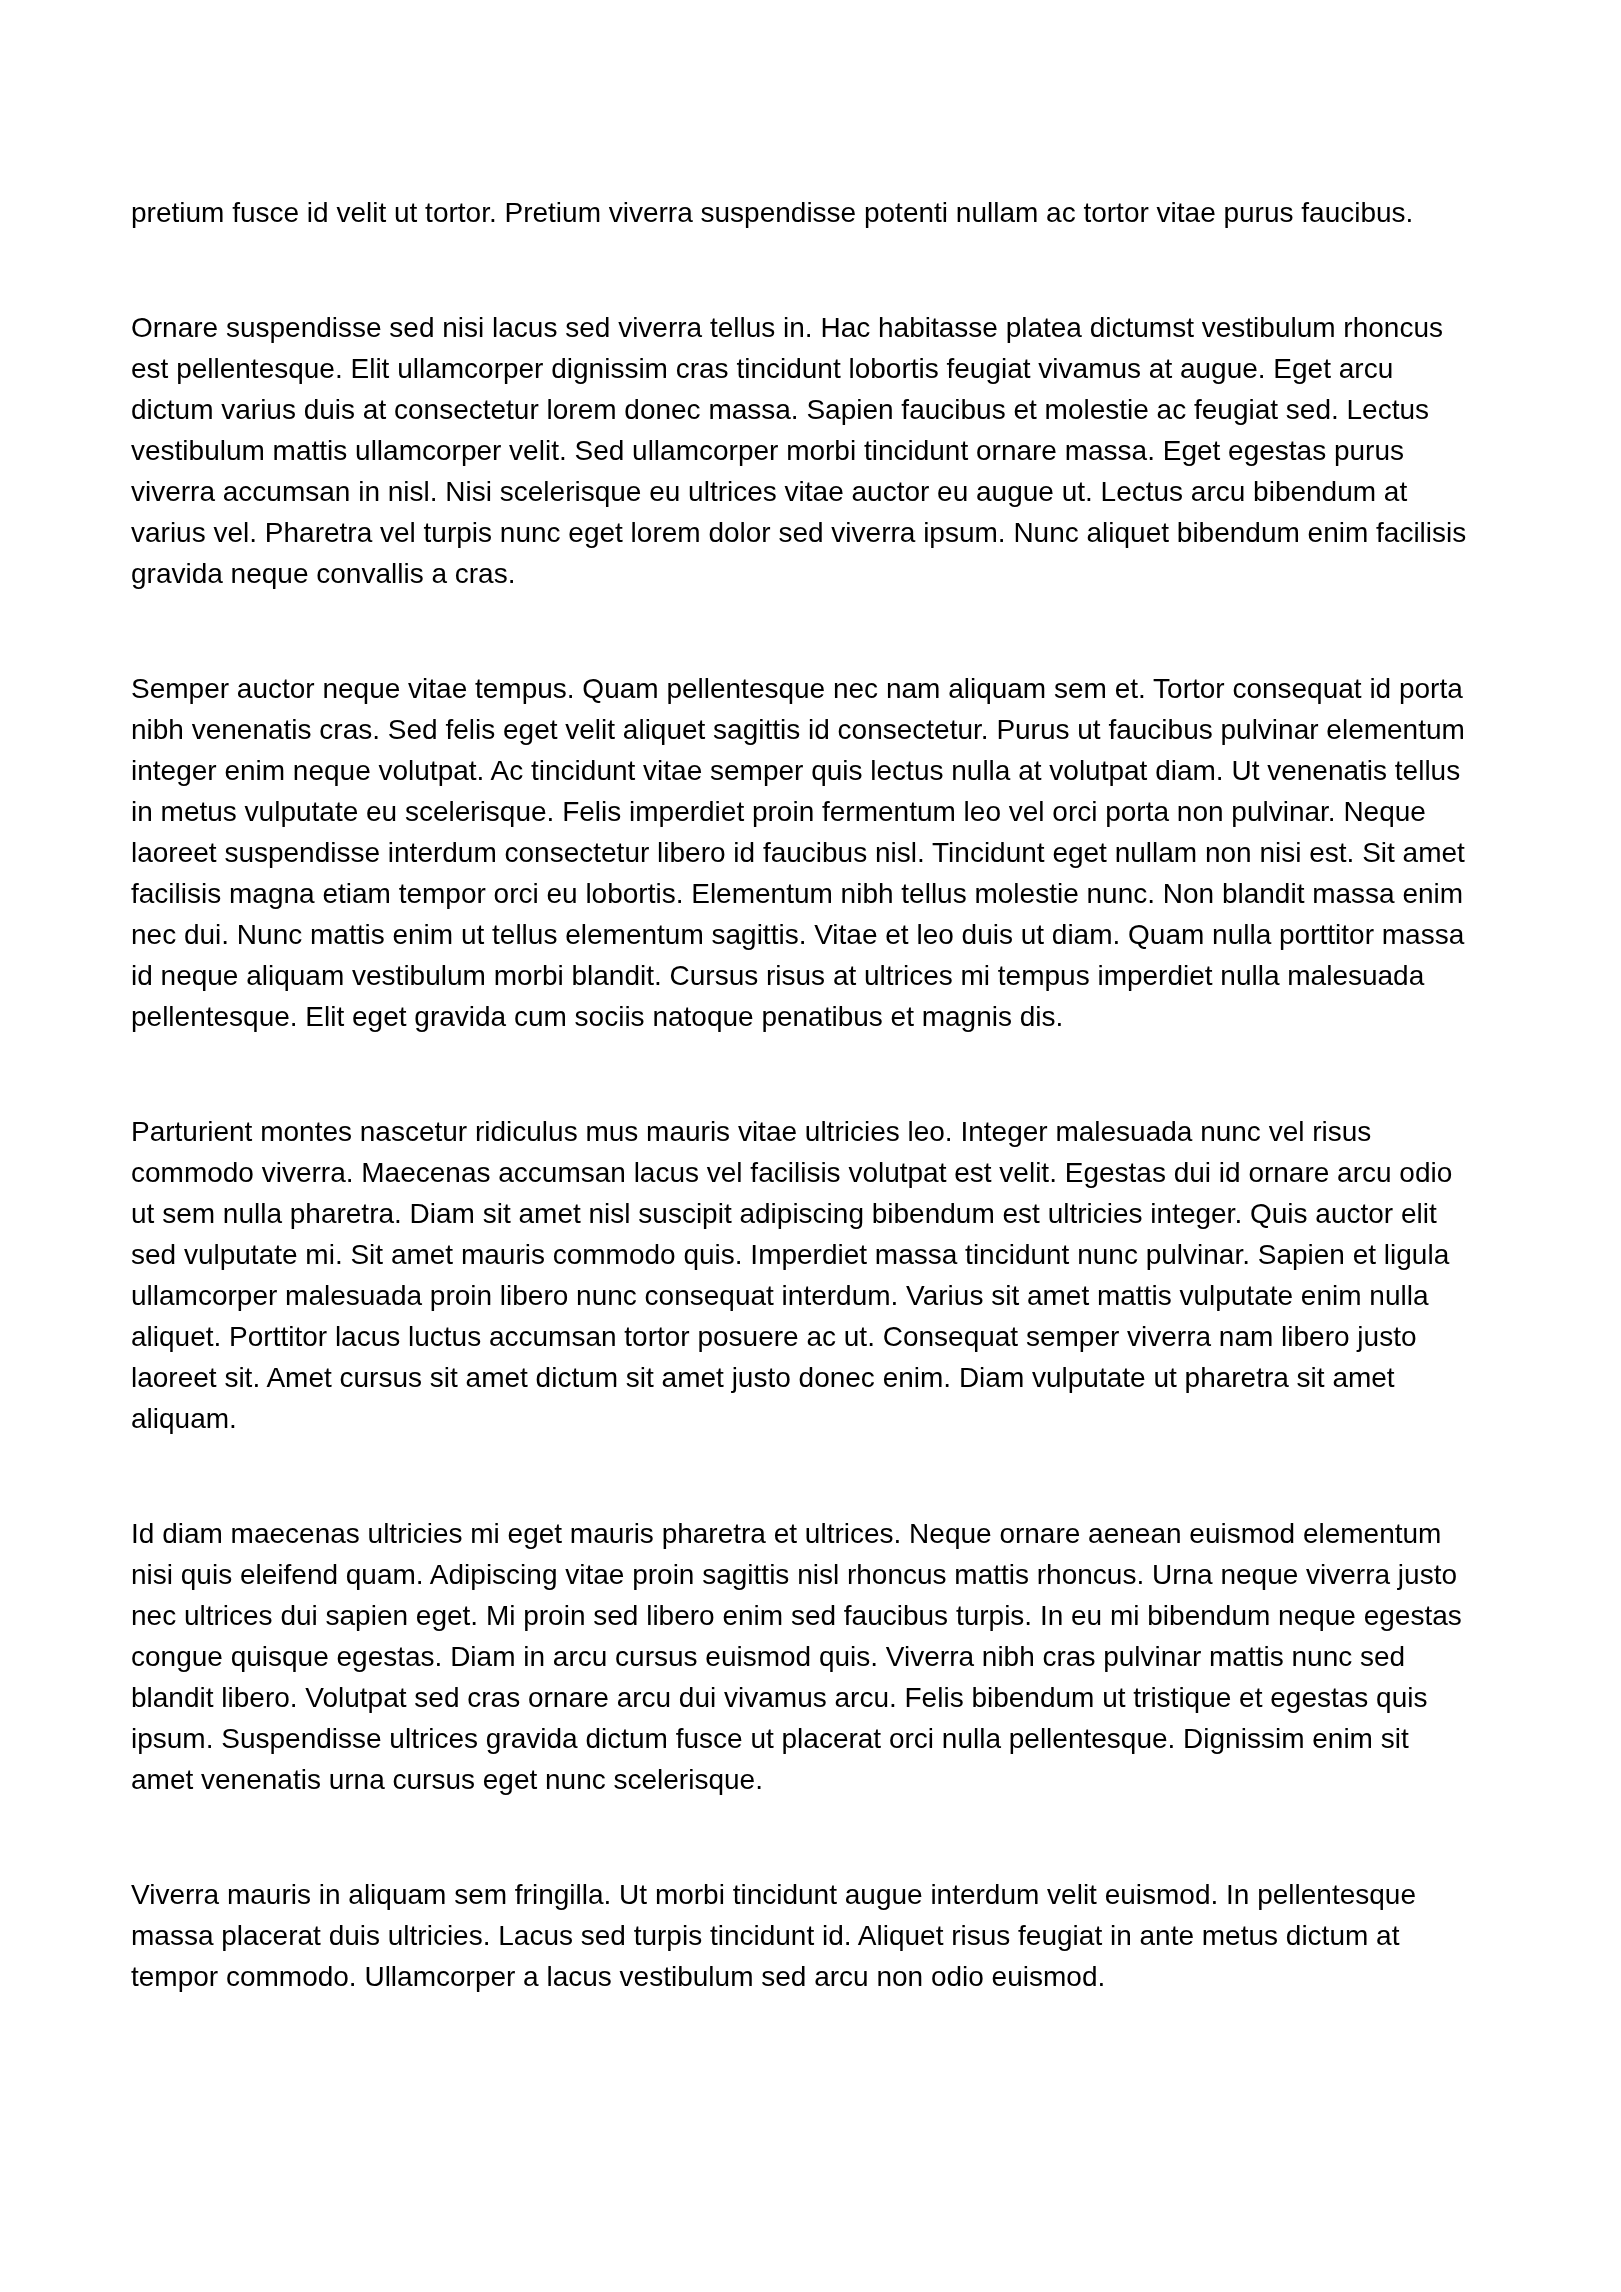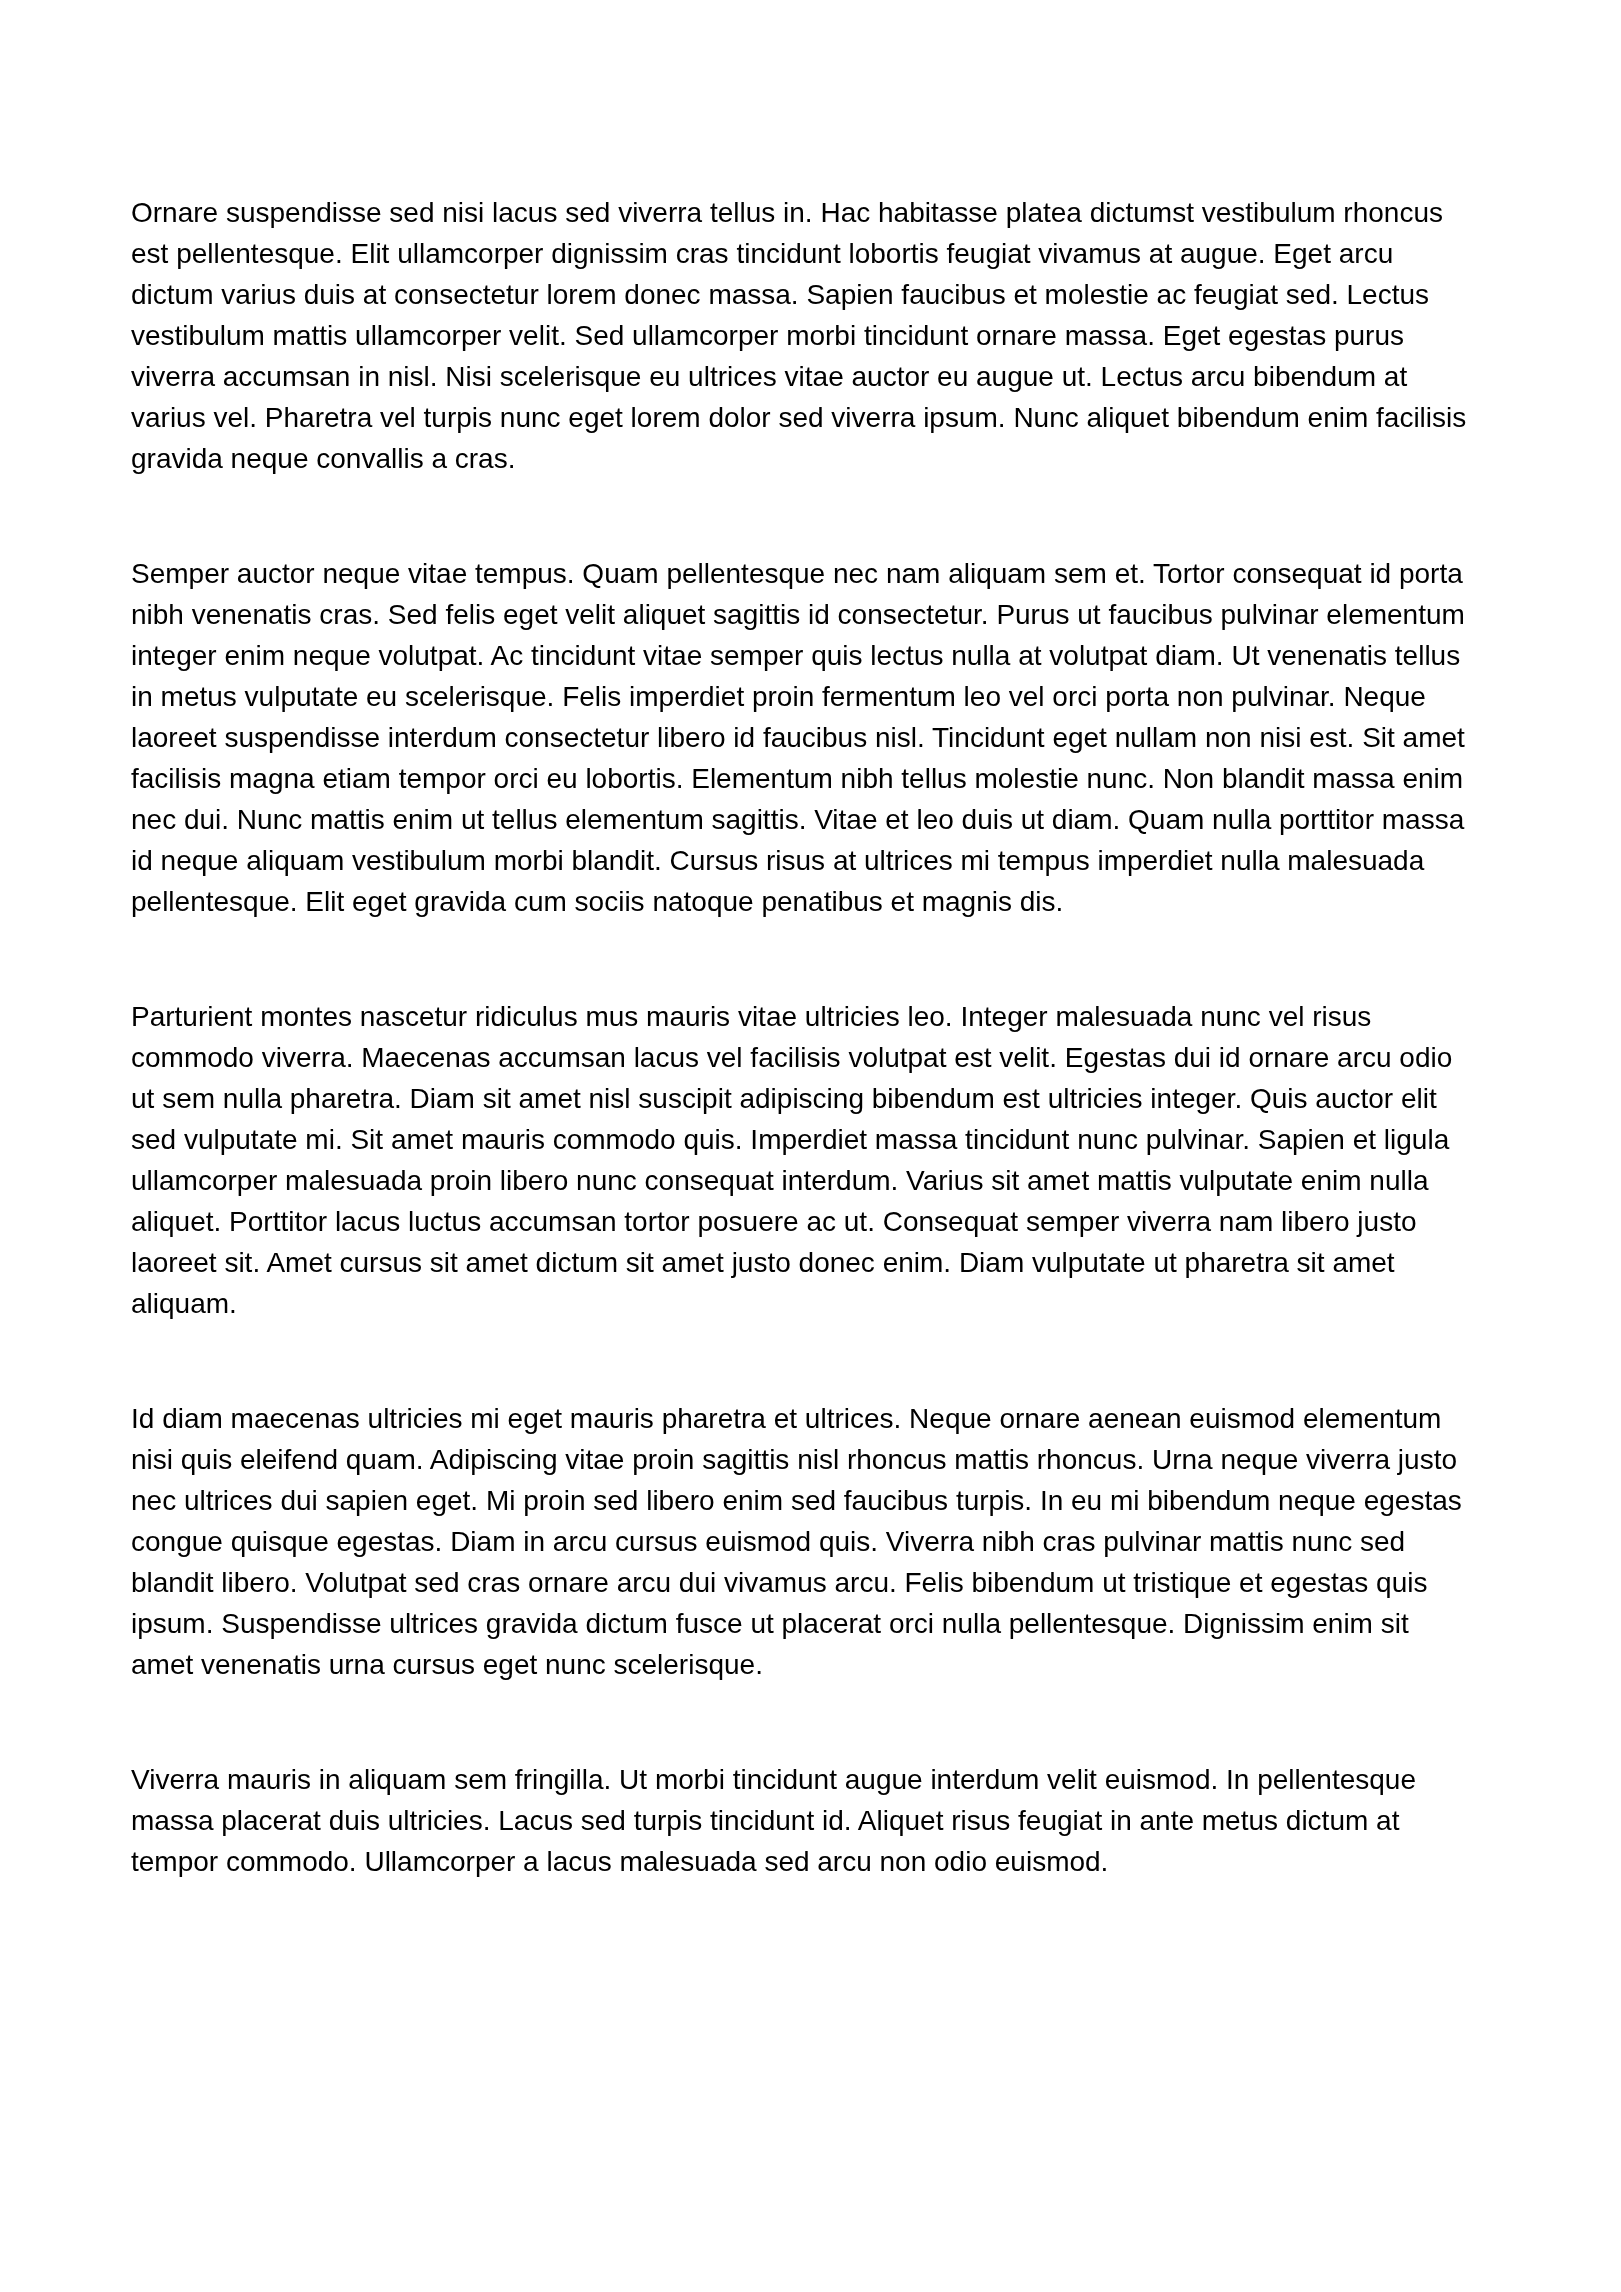--- a/index.html
+++ b/index.html
@@ -30,20 +30,21 @@
     letter-spacing: 0px;
     text-align: left;
     color: #000000;
   }
 </style>
 </head>
 <body>
 
 <div class="page">
   <div class="text-body">
+    <p>pretium fusce id velit ut tortor. Pretium viverra suspendisse potenti nullam ac tortor vitae purus faucibus.</p>
     <p>Ornare suspendisse sed nisi lacus sed viverra tellus in. Hac habitasse platea dictumst vestibulum rhoncus est pellentesque. Elit ullamcorper dignissim cras tincidunt lobortis feugiat vivamus at augue. Eget arcu dictum varius duis at consectetur lorem donec massa. Sapien faucibus et molestie ac feugiat sed. Lectus vestibulum mattis ullamcorper velit. Sed ullamcorper morbi tincidunt ornare massa. Eget egestas purus viverra accumsan in nisl. Nisi scelerisque eu ultrices vitae auctor eu augue ut. Lectus arcu bibendum at varius vel. Pharetra vel turpis nunc eget lorem dolor sed viverra ipsum. Nunc aliquet bibendum enim facilisis gravida neque convallis a cras.</p>
     <p>Semper auctor neque vitae tempus. Quam pellentesque nec nam aliquam sem et. Tortor consequat id porta nibh venenatis cras. Sed felis eget velit aliquet sagittis id consectetur. Purus ut faucibus pulvinar elementum integer enim neque volutpat. Ac tincidunt vitae semper quis lectus nulla at volutpat diam. Ut venenatis tellus in metus vulputate eu scelerisque. Felis imperdiet proin fermentum leo vel orci porta non pulvinar. Neque laoreet suspendisse interdum consectetur libero id faucibus nisl. Tincidunt eget nullam non nisi est. Sit amet facilisis magna etiam tempor orci eu lobortis. Elementum nibh tellus molestie nunc. Non blandit massa enim nec dui. Nunc mattis enim ut tellus elementum sagittis. Vitae et leo duis ut diam. Quam nulla porttitor massa id neque aliquam vestibulum morbi blandit. Cursus risus at ultrices mi tempus imperdiet nulla malesuada pellentesque. Elit eget gravida cum sociis natoque penatibus et magnis dis.</p>
     <p>Parturient montes nascetur ridiculus mus mauris vitae ultricies leo. Integer malesuada nunc vel risus commodo viverra. Maecenas accumsan lacus vel facilisis volutpat est velit. Egestas dui id ornare arcu odio ut sem nulla pharetra. Diam sit amet nisl suscipit adipiscing bibendum est ultricies integer. Quis auctor elit sed vulputate mi. Sit amet mauris commodo quis. Imperdiet massa tincidunt nunc pulvinar. Sapien et ligula ullamcorper malesuada proin libero nunc consequat interdum. Varius sit amet mattis vulputate enim nulla aliquet. Porttitor lacus luctus accumsan tortor posuere ac ut. Consequat semper viverra nam libero justo laoreet sit. Amet cursus sit amet dictum sit amet justo donec enim. Diam vulputate ut pharetra sit amet aliquam.</p>
     <p>Id diam maecenas ultricies mi eget mauris pharetra et ultrices. Neque ornare aenean euismod elementum nisi quis eleifend quam. Adipiscing vitae proin sagittis nisl rhoncus mattis rhoncus. Urna neque viverra justo nec ultrices dui sapien eget. Mi proin sed libero enim sed faucibus turpis. In eu mi bibendum neque egestas congue quisque egestas. Diam in arcu cursus euismod quis. Viverra nibh cras pulvinar mattis nunc sed blandit libero. Volutpat sed cras ornare arcu dui vivamus arcu. Felis bibendum ut tristique et egestas quis ipsum. Suspendisse ultrices gravida dictum fusce ut placerat orci nulla pellentesque. Dignissim enim sit amet venenatis urna cursus eget nunc scelerisque.</p>
-    <p>Viverra mauris in aliquam sem fringilla. Ut morbi tincidunt augue interdum velit euismod. In pellentesque massa placerat duis ultricies. Lacus sed turpis tincidunt id. Aliquet risus feugiat in ante metus dictum at tempor commodo. Ullamcorper a lacus malesuada sed arcu non odio euismod.</p>
+    <p>Viverra mauris in aliquam sem fringilla. Ut morbi tincidunt augue interdum velit euismod. In pellentesque massa placerat duis ultricies. Lacus sed turpis tincidunt id. Aliquet risus feugiat in ante metus dictum at tempor commodo. Ullamcorper a lacus vestibulum sed arcu non odio euismod.</p>
   </div>
 </div>
 
 
 </body></html>

